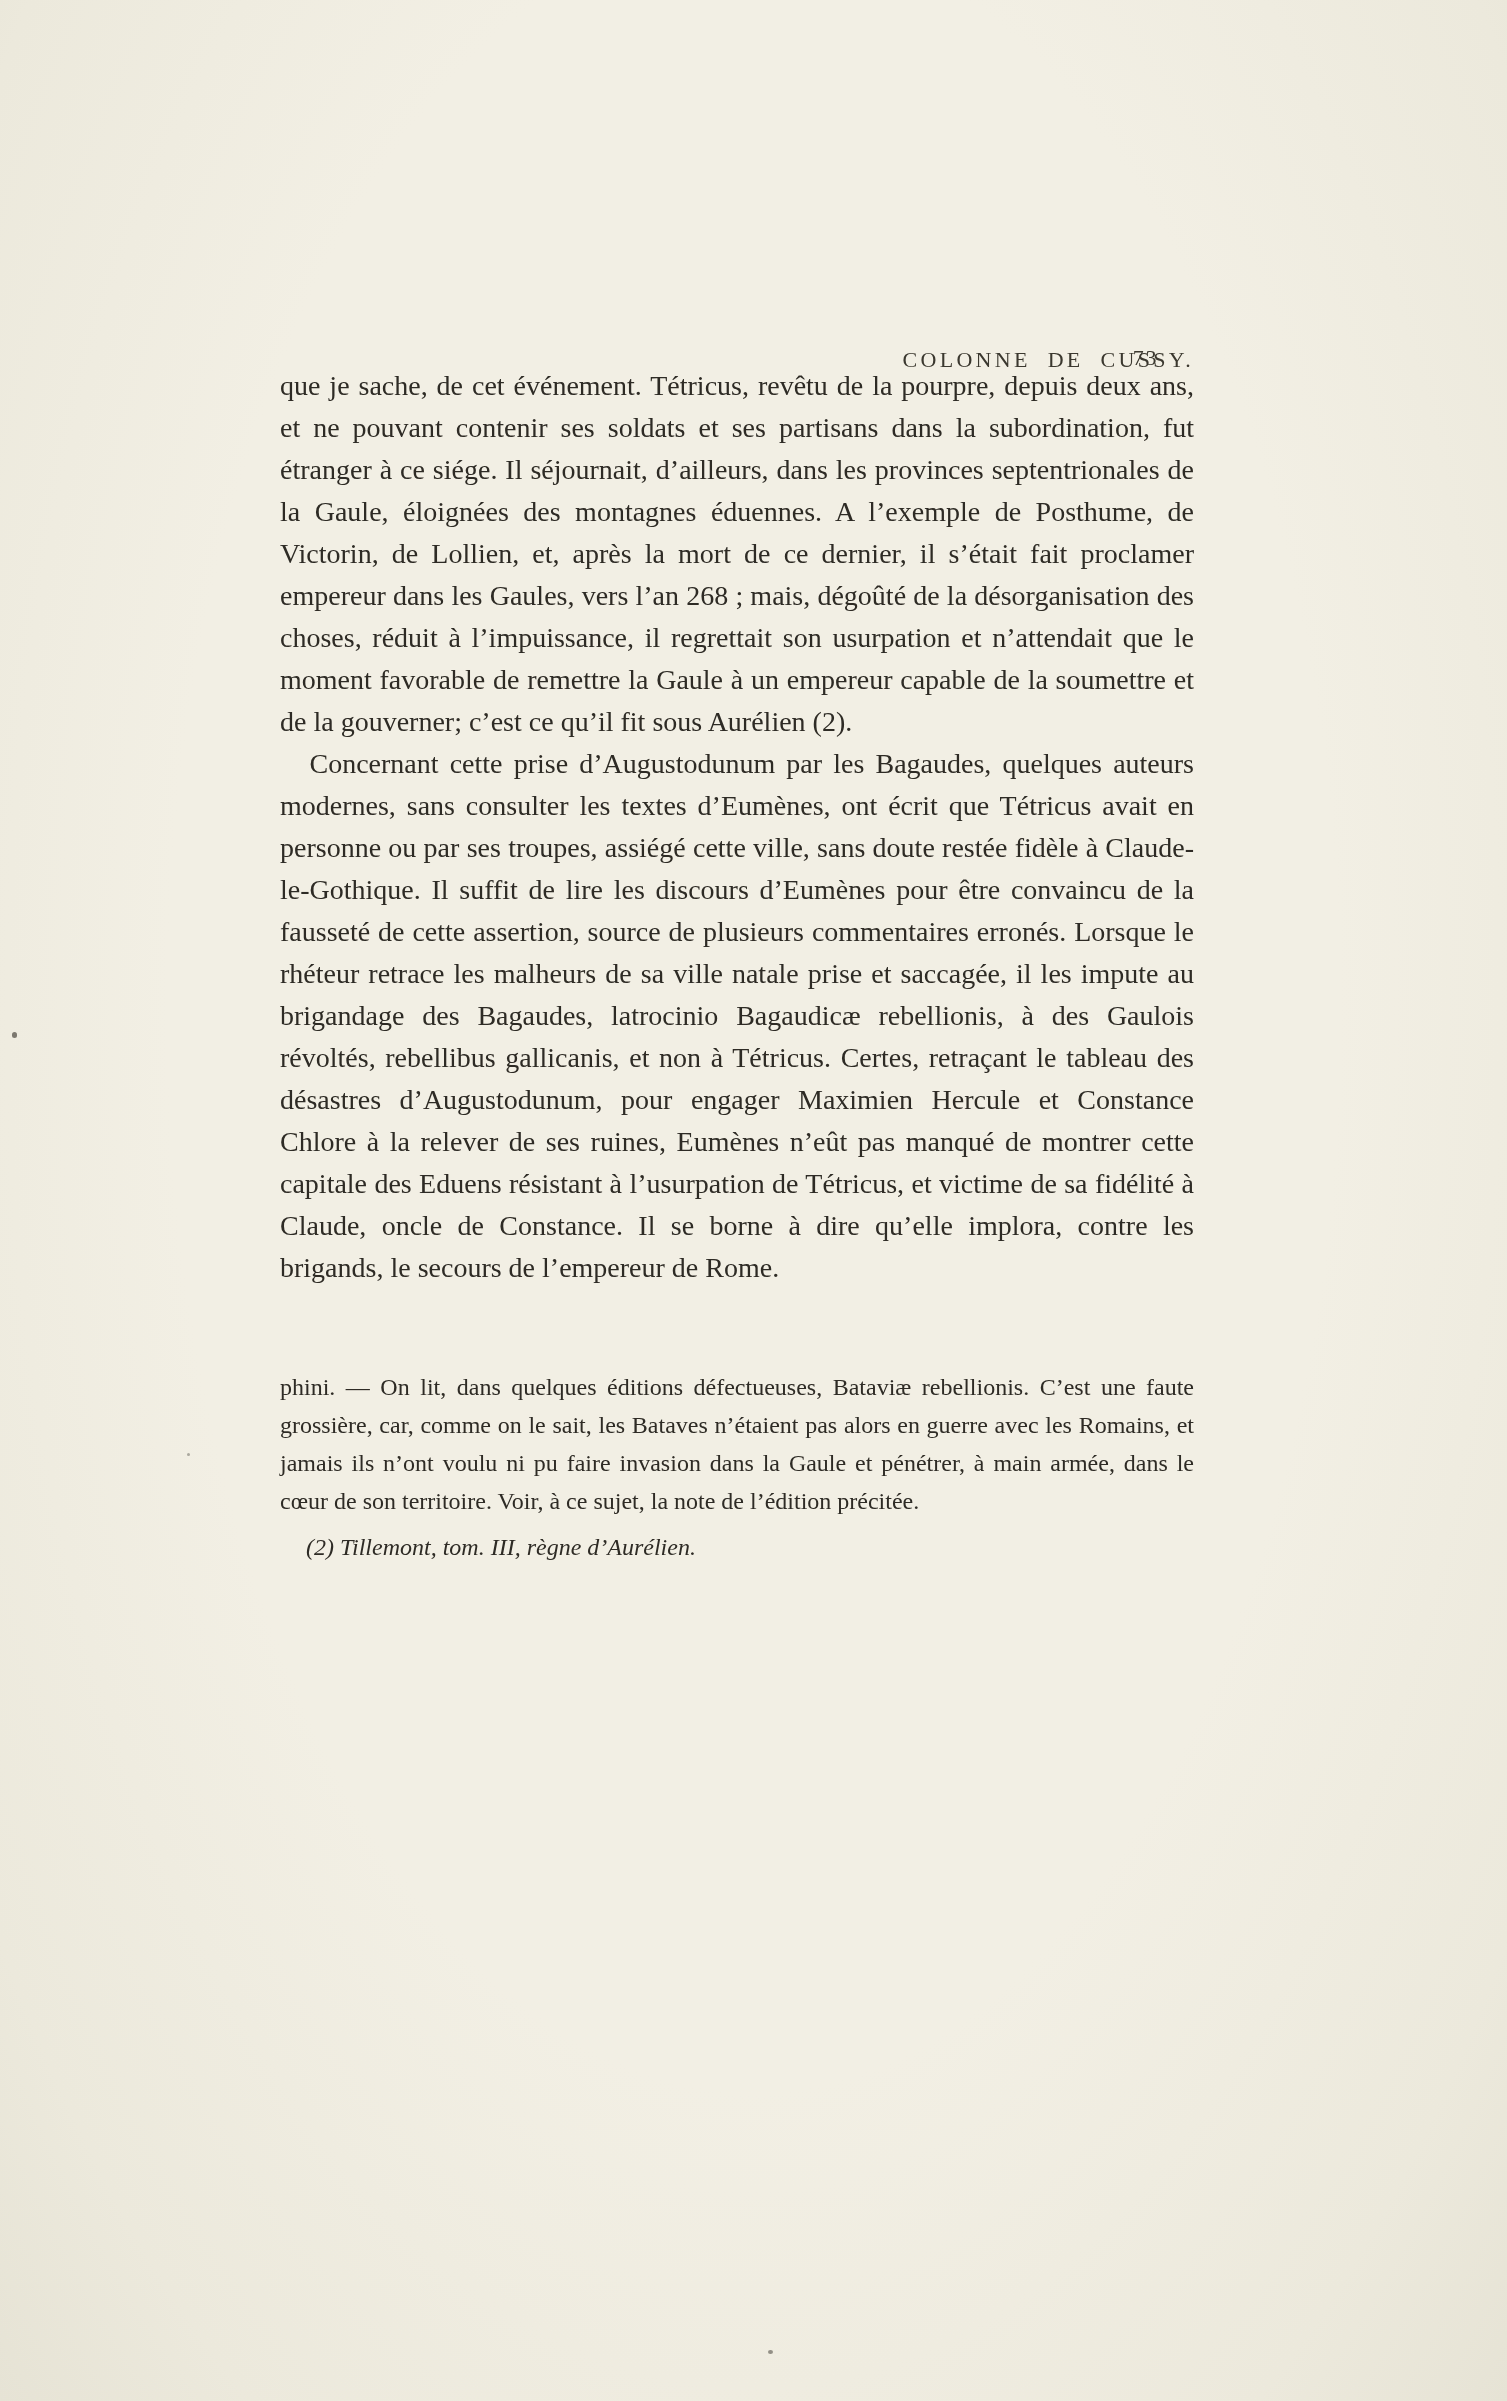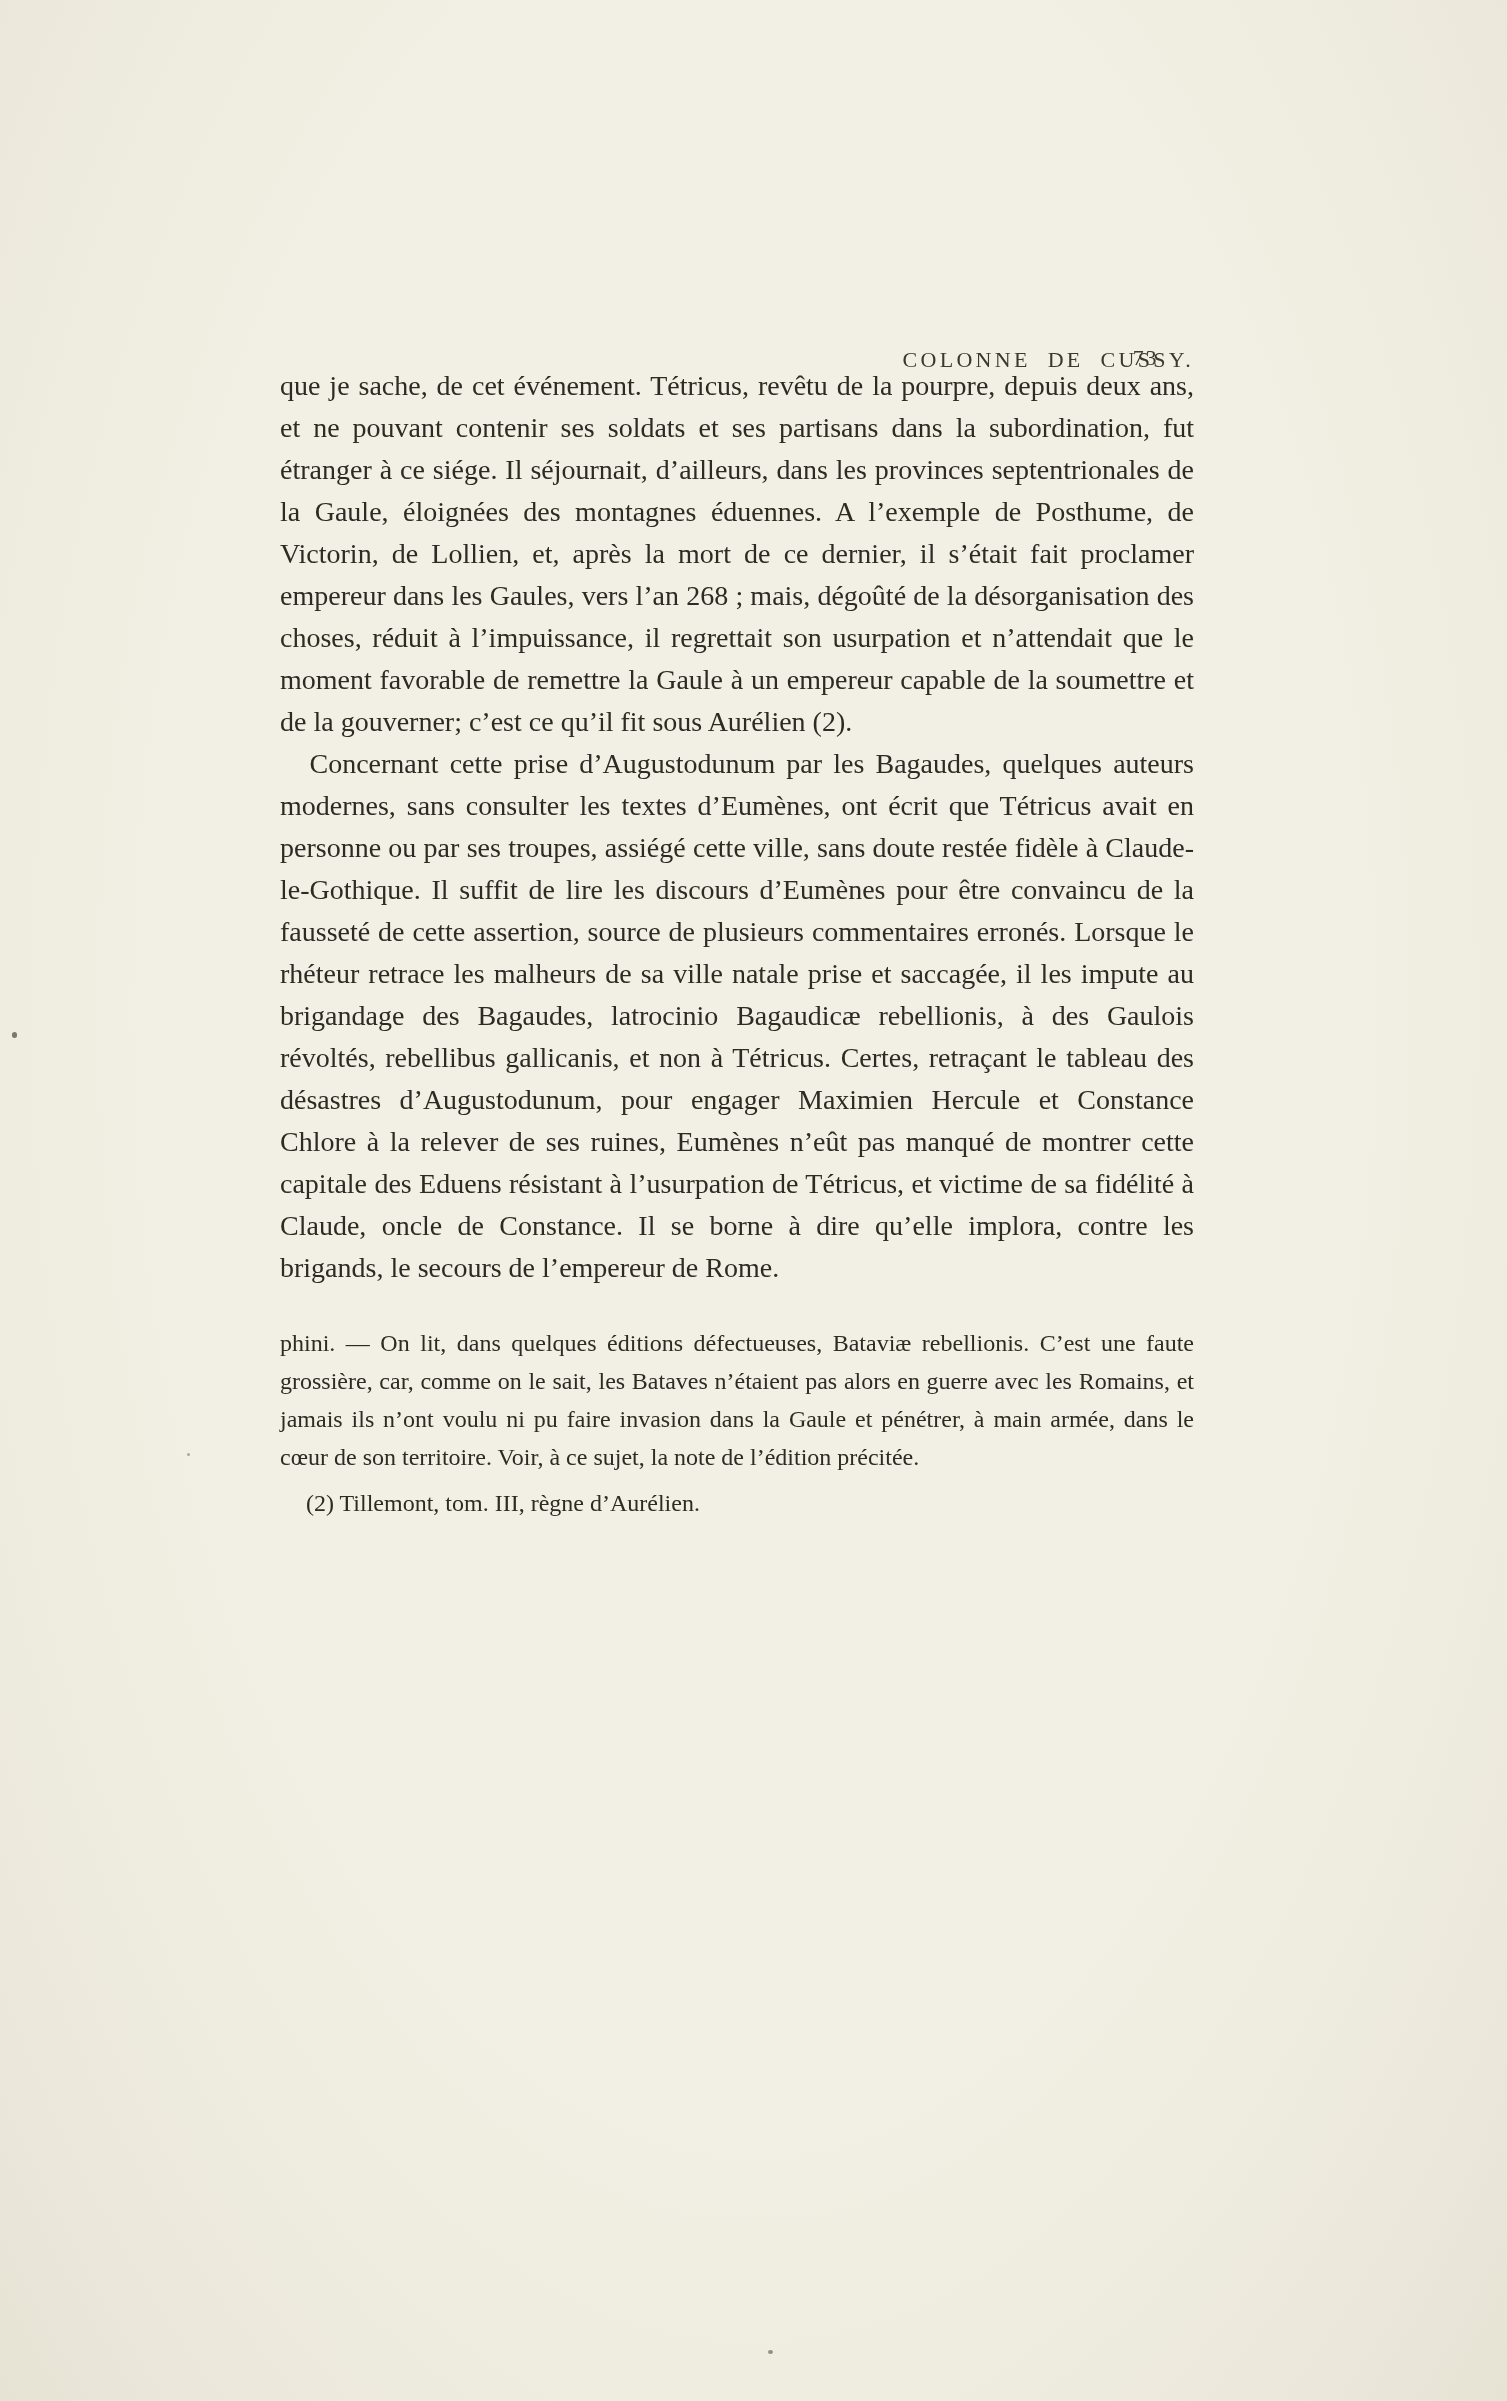--- a/index.html
+++ b/index.html
@@ -47,25 +47,25 @@
     font-size: 28px;
     line-height: 42px;
     text-align: justify;
     text-justify: inter-word;
     color: #2e2b25;
   }
   .text-column p { margin: 0; }
   p.indent { text-indent: 29.5px; }
   .it { }
   .footnotes {
-    margin-top: 35px;
+    margin-top: 79px;
     font-size: 24px;
     line-height: 38px;
   }
-  .footnotes p.fn2 { margin-top: 8.2px; text-indent: 26px; }
+  .footnotes p.fn2 { margin-top: 8.2px; text-indent: 26px; font-style: italic; }
   .speck {
     position: absolute;
     background: #55514a;
     border-radius: 50%;
     opacity: .75;
   }
   .speck.s1 { left: 11.5px;  top: 1032px; width: 5.7px; height: 5.7px; }
   .speck.s2 { left: 187px; top: 1453px; width: 3.3px; height: 3.3px; opacity:.45; }
   .speck.s3 { left: 768px; top: 2350px; width: 4.9px; height: 4.1px; opacity:.6; }
 </style>

